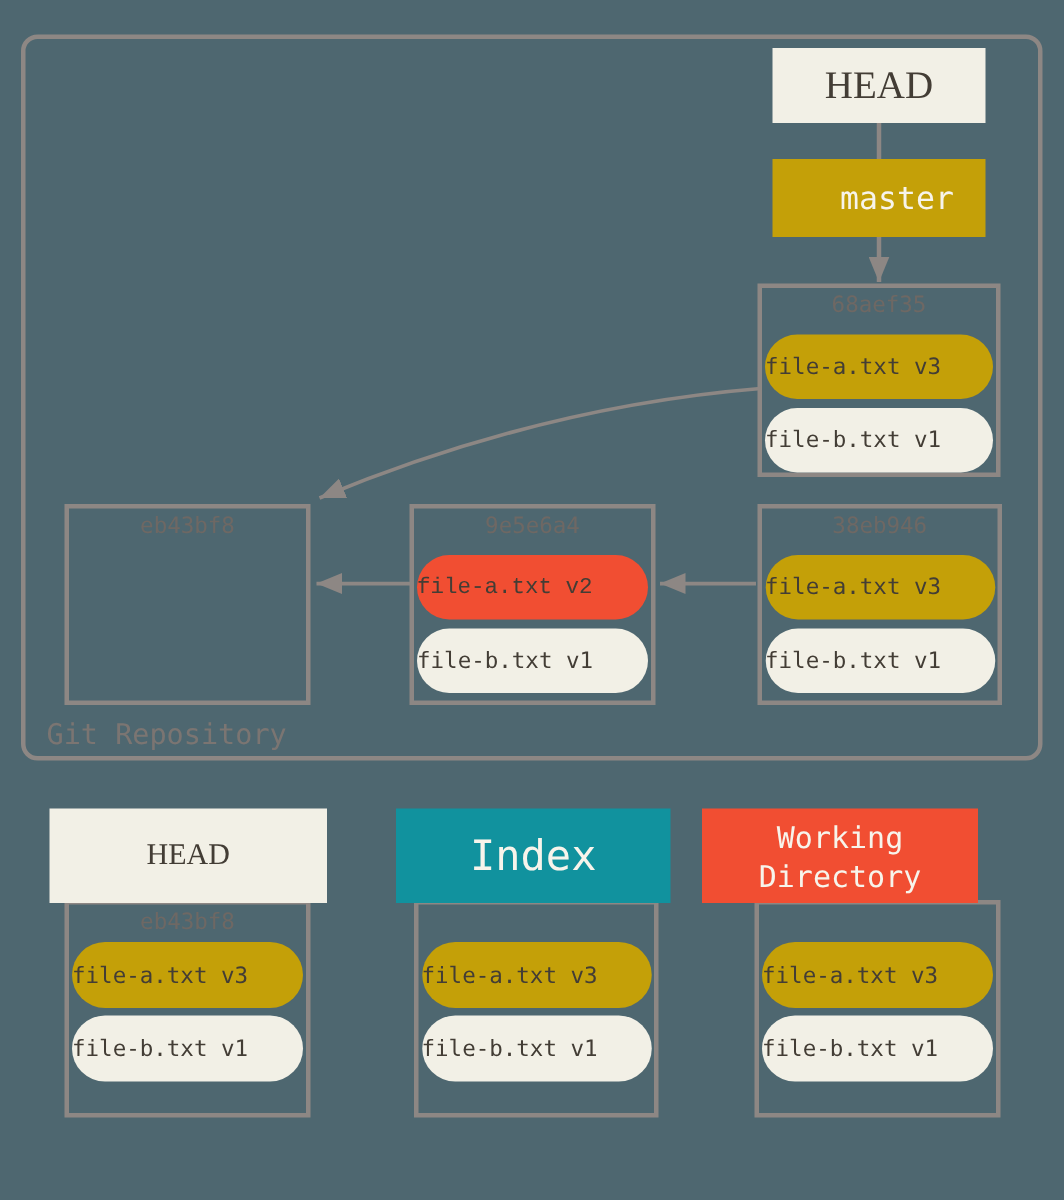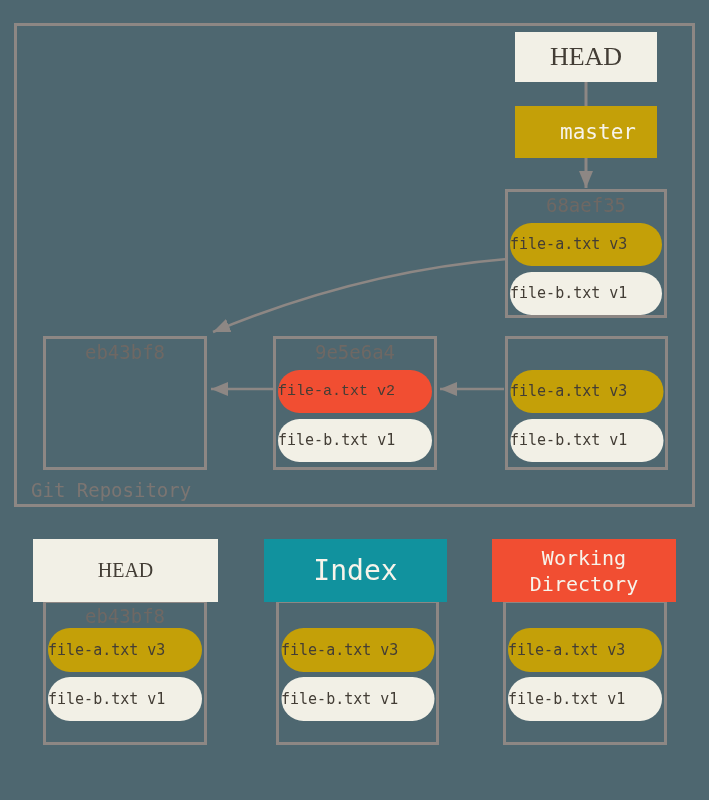--- a/index.html
+++ b/index.html
@@ -15,21 +15,21 @@
   .outline-box{position:absolute;border:3px solid var(--border);}
   .repo-label{position:absolute;left:14px;bottom:3px;font-size:19px;color:var(--repo-label-text);}
 
   .header-box{position:absolute;text-align:center;color:var(--dark-text);z-index:3;}
   .header-box.cream{background:var(--cream);font-family:Liberation Serif, serif;}
   .header-box.gold{background:var(--gold);color:var(--light-text);}
   .header-box.teal{background:var(--teal);color:var(--light-text);}
   .header-box.red{background:var(--red);color:var(--light-text);}
 
   .hash{position:absolute;top:2px;left:0;width:100%;text-align:center;
-        font-size:19px;color:var(--hash-text);}
+        font-size:15px;color:var(--hash-text);}
   .pill{position:absolute;left:50%;transform:translateX(-50%);
         width:calc(100% - 4px);height:43px;border-radius:22px;
         line-height:43px;text-align:left;font-size:15px;color:var(--dark-text);}
   .pill.gold{background:var(--gold);}
   .pill.cream{background:var(--cream);}
   .pill.teal{background:var(--teal);}
   .pill.red{background:var(--red);font-family:Liberation Mono, monospace;}
 
   #arrows{position:absolute;left:0;top:0;width:709px;height:800px;pointer-events:none;z-index:2;}
   .arrow-line{stroke:var(--border);stroke-width:2.5;fill:none;}
@@ -37,21 +37,21 @@
   .arrowhead{fill:var(--border);}
 
   .caption{position:absolute;left:0;top:752px;width:709px;text-align:center;
            font-size:38px;font-weight:bold;line-height:44px;color:var(--caption-text);}
 </style>
 </head>
 <body>
 
 <div id="stage">
 
-  <div class="outline-box" style="left:14px;top:23px;width:681px;height:484px;">
+  <div class="outline-box" style="left:14px;top:23px;width:681px;height:484px;border-radius:11px;">
     <div class="repo-label">Git Repository</div>
   </div>
 
   <svg id="arrows" viewBox="0 0 709 800" xmlns="http://www.w3.org/2000/svg">
     <defs>
       <marker id="arrow" markerUnits="userSpaceOnUse" markerWidth="18" markerHeight="14" refX="17" refY="7" orient="auto">
         <path d="M0,0 L17,7 L0,14 z" class="arrowhead"></path>
       </marker>
     </defs>
     <path d="M586 82 V106" class="arrow-line thick"></path>
@@ -79,20 +79,21 @@
     <div class="hash">eb43bf8</div>
   </div>
 
   <div class="outline-box" style="left:273px;top:336px;width:164px;height:134px;">
     <div class="hash">9e5e6a4</div>
     <div class="pill red" style="top:31px;">file-a.txt v2</div>
     <div class="pill cream" style="top:80px;">file-b.txt v1</div>
   </div>
 
   <div class="outline-box" style="left:505px;top:336px;width:163px;height:134px;">
+    <div class="hash">38eb946</div>
     <div class="pill gold" style="top:31px;">file-a.txt v3</div>
     <div class="pill cream" style="top:80px;">file-b.txt v1</div>
   </div>
 
   <div class="header-box cream" style="left:33px;top:539px;width:185px;height:63px;line-height:63px;font-size:20px;">
     <span>HEAD</span>
   </div>
   <div class="outline-box" style="left:43px;top:600px;width:164px;height:145px;">
     <div class="hash">eb43bf8</div>
     <div class="pill gold" style="top:25px;height:44px;line-height:44px;">file-a.txt v3</div>
@@ -100,21 +101,21 @@
   </div>
 
   <div class="header-box teal" style="left:264px;top:539px;width:183px;height:63px;line-height:63px;font-size:28px;">
     <span>Index</span>
   </div>
   <div class="outline-box" style="left:276px;top:600px;width:163px;height:145px;">
     <div class="pill gold" style="top:25px;height:44px;line-height:44px;">file-a.txt v3</div>
     <div class="pill cream" style="top:74px;height:44px;line-height:44px;">file-b.txt v1</div>
   </div>
 
-  <div class="header-box red" style="left:492px;top:539px;width:184px;height:63px;font-size:20px;line-height:26px;padding-top:6px;">
+  <div class="header-box red" style="left:468px;top:539px;width:184px;height:63px;font-size:20px;line-height:26px;padding-top:6px;">
     <span>Working Directory</span>
   </div>
   <div class="outline-box" style="left:503px;top:600px;width:164px;height:145px;">
     <div class="pill gold" style="top:25px;height:44px;line-height:44px;">file-a.txt v3</div>
     <div class="pill cream" style="top:74px;height:44px;line-height:44px;">file-b.txt v1</div>
   </div>
 
 
 </div>
 

